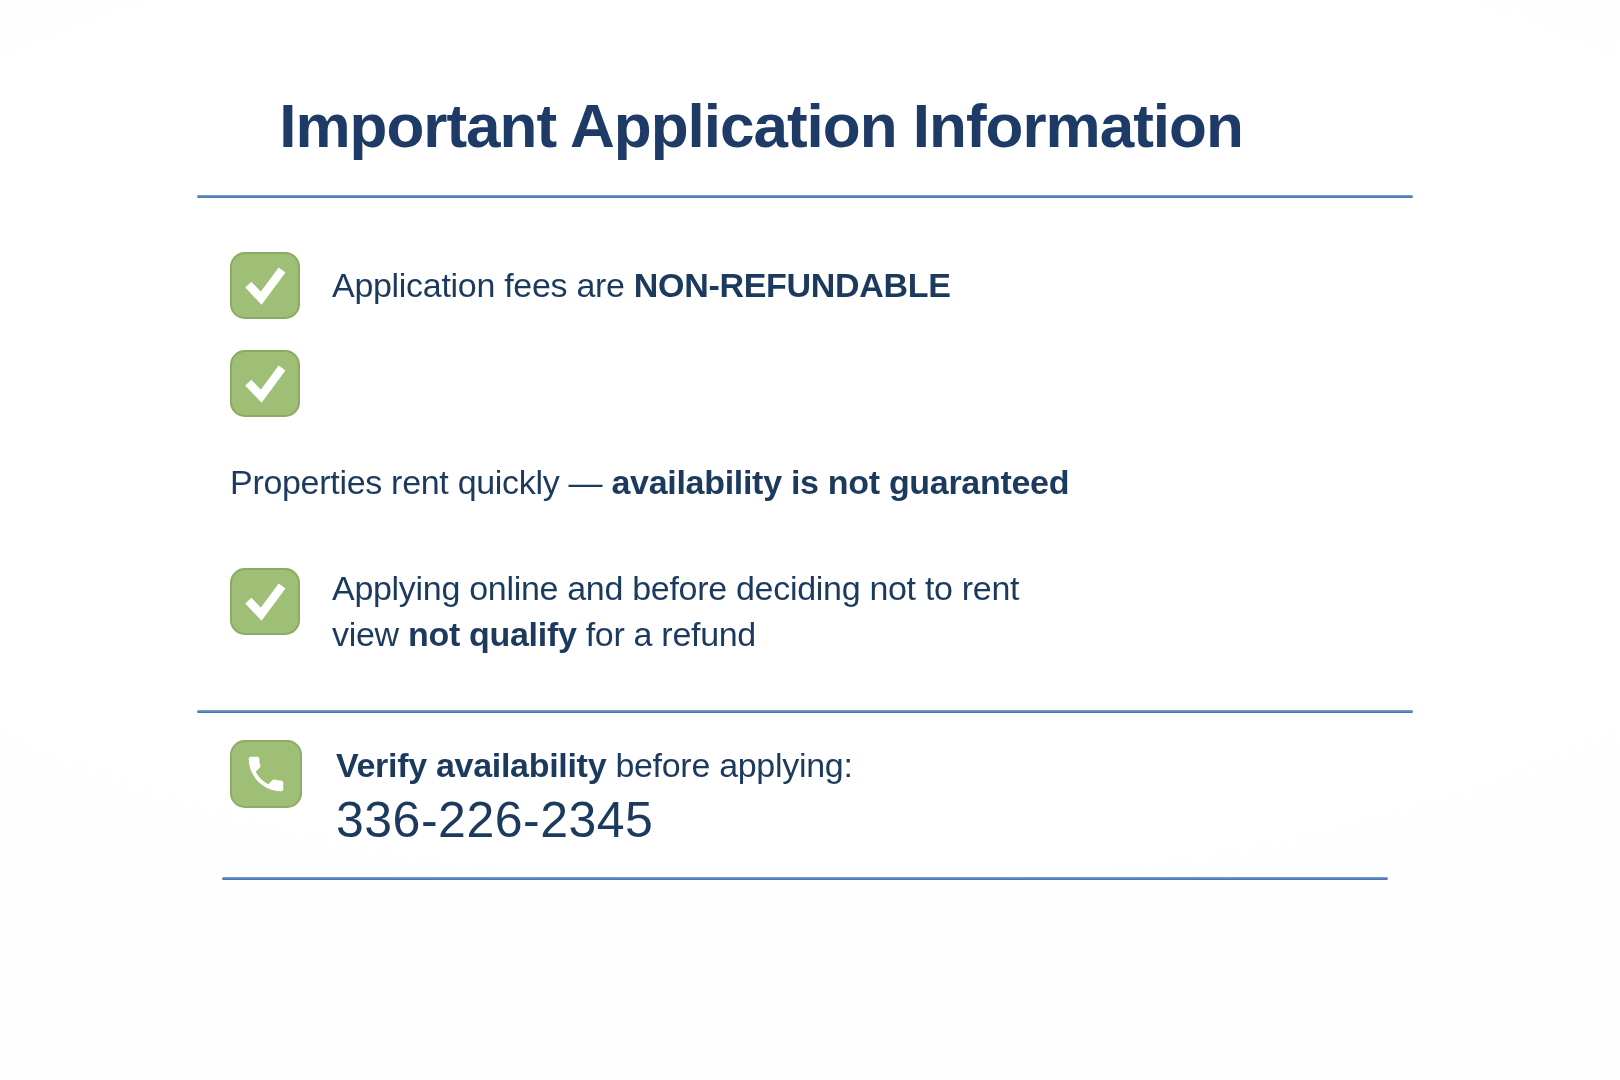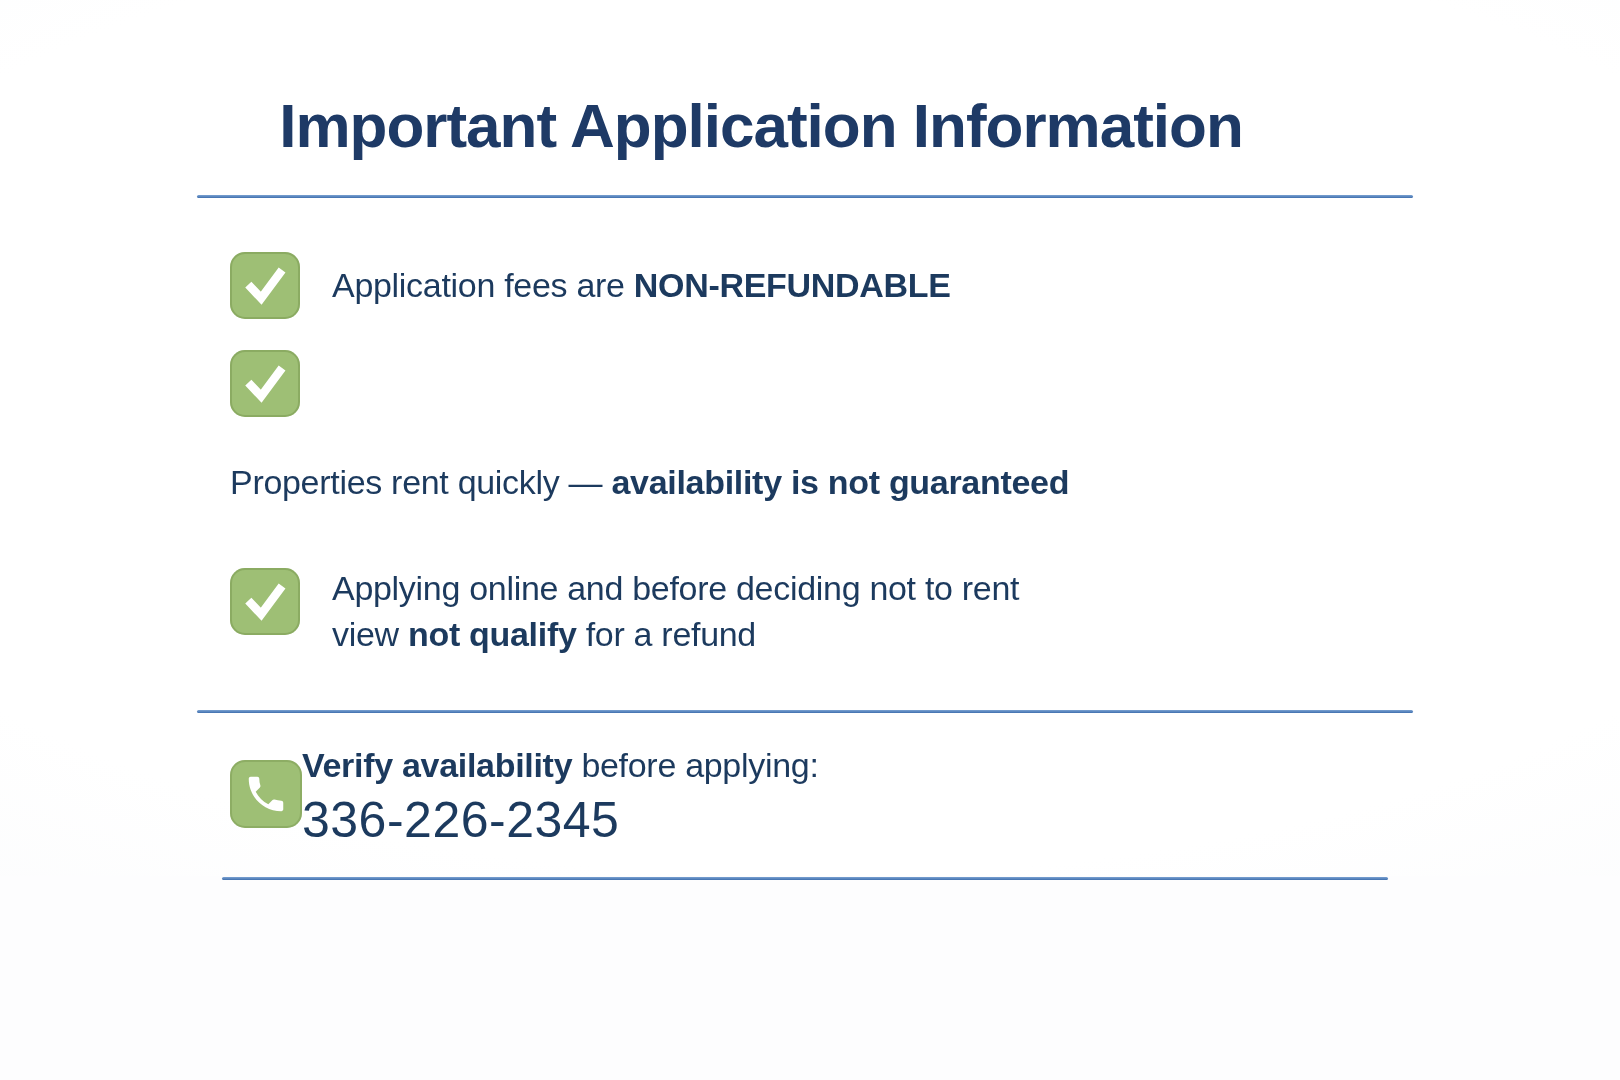--- a/index.html
+++ b/index.html
@@ -53,21 +53,21 @@
   .row-text {
     margin: 0; color: #1c3a5e;
     font-size: 34px; line-height: 46px; letter-spacing: -0.3px;
   }
   .single .row-text { line-height: 67px; }
   .multi  .row-text { margin-top: -3px; }
   .b { font-weight: 700; }
 
   .contact-row {
     position: absolute; left: 33px; top: 740px;
-    display: flex; align-items: center; 
+    display: flex; align-items: flex-start; gap: 34px;
   }
   .phone-icon {
     width: 72px; height: 68px; border-radius: 15px;
     background: #9ebf75;
     box-shadow: inset 0 0 0 2px rgba(104, 134, 62, 0.3);
   }
   .phone-icon svg { width: 46px; height: 46px; }
   .contact-text { display: flex; flex-direction: column; }
   .contact-line {
     margin: 0; margin-top: 2px; color: #1c3a5e;

